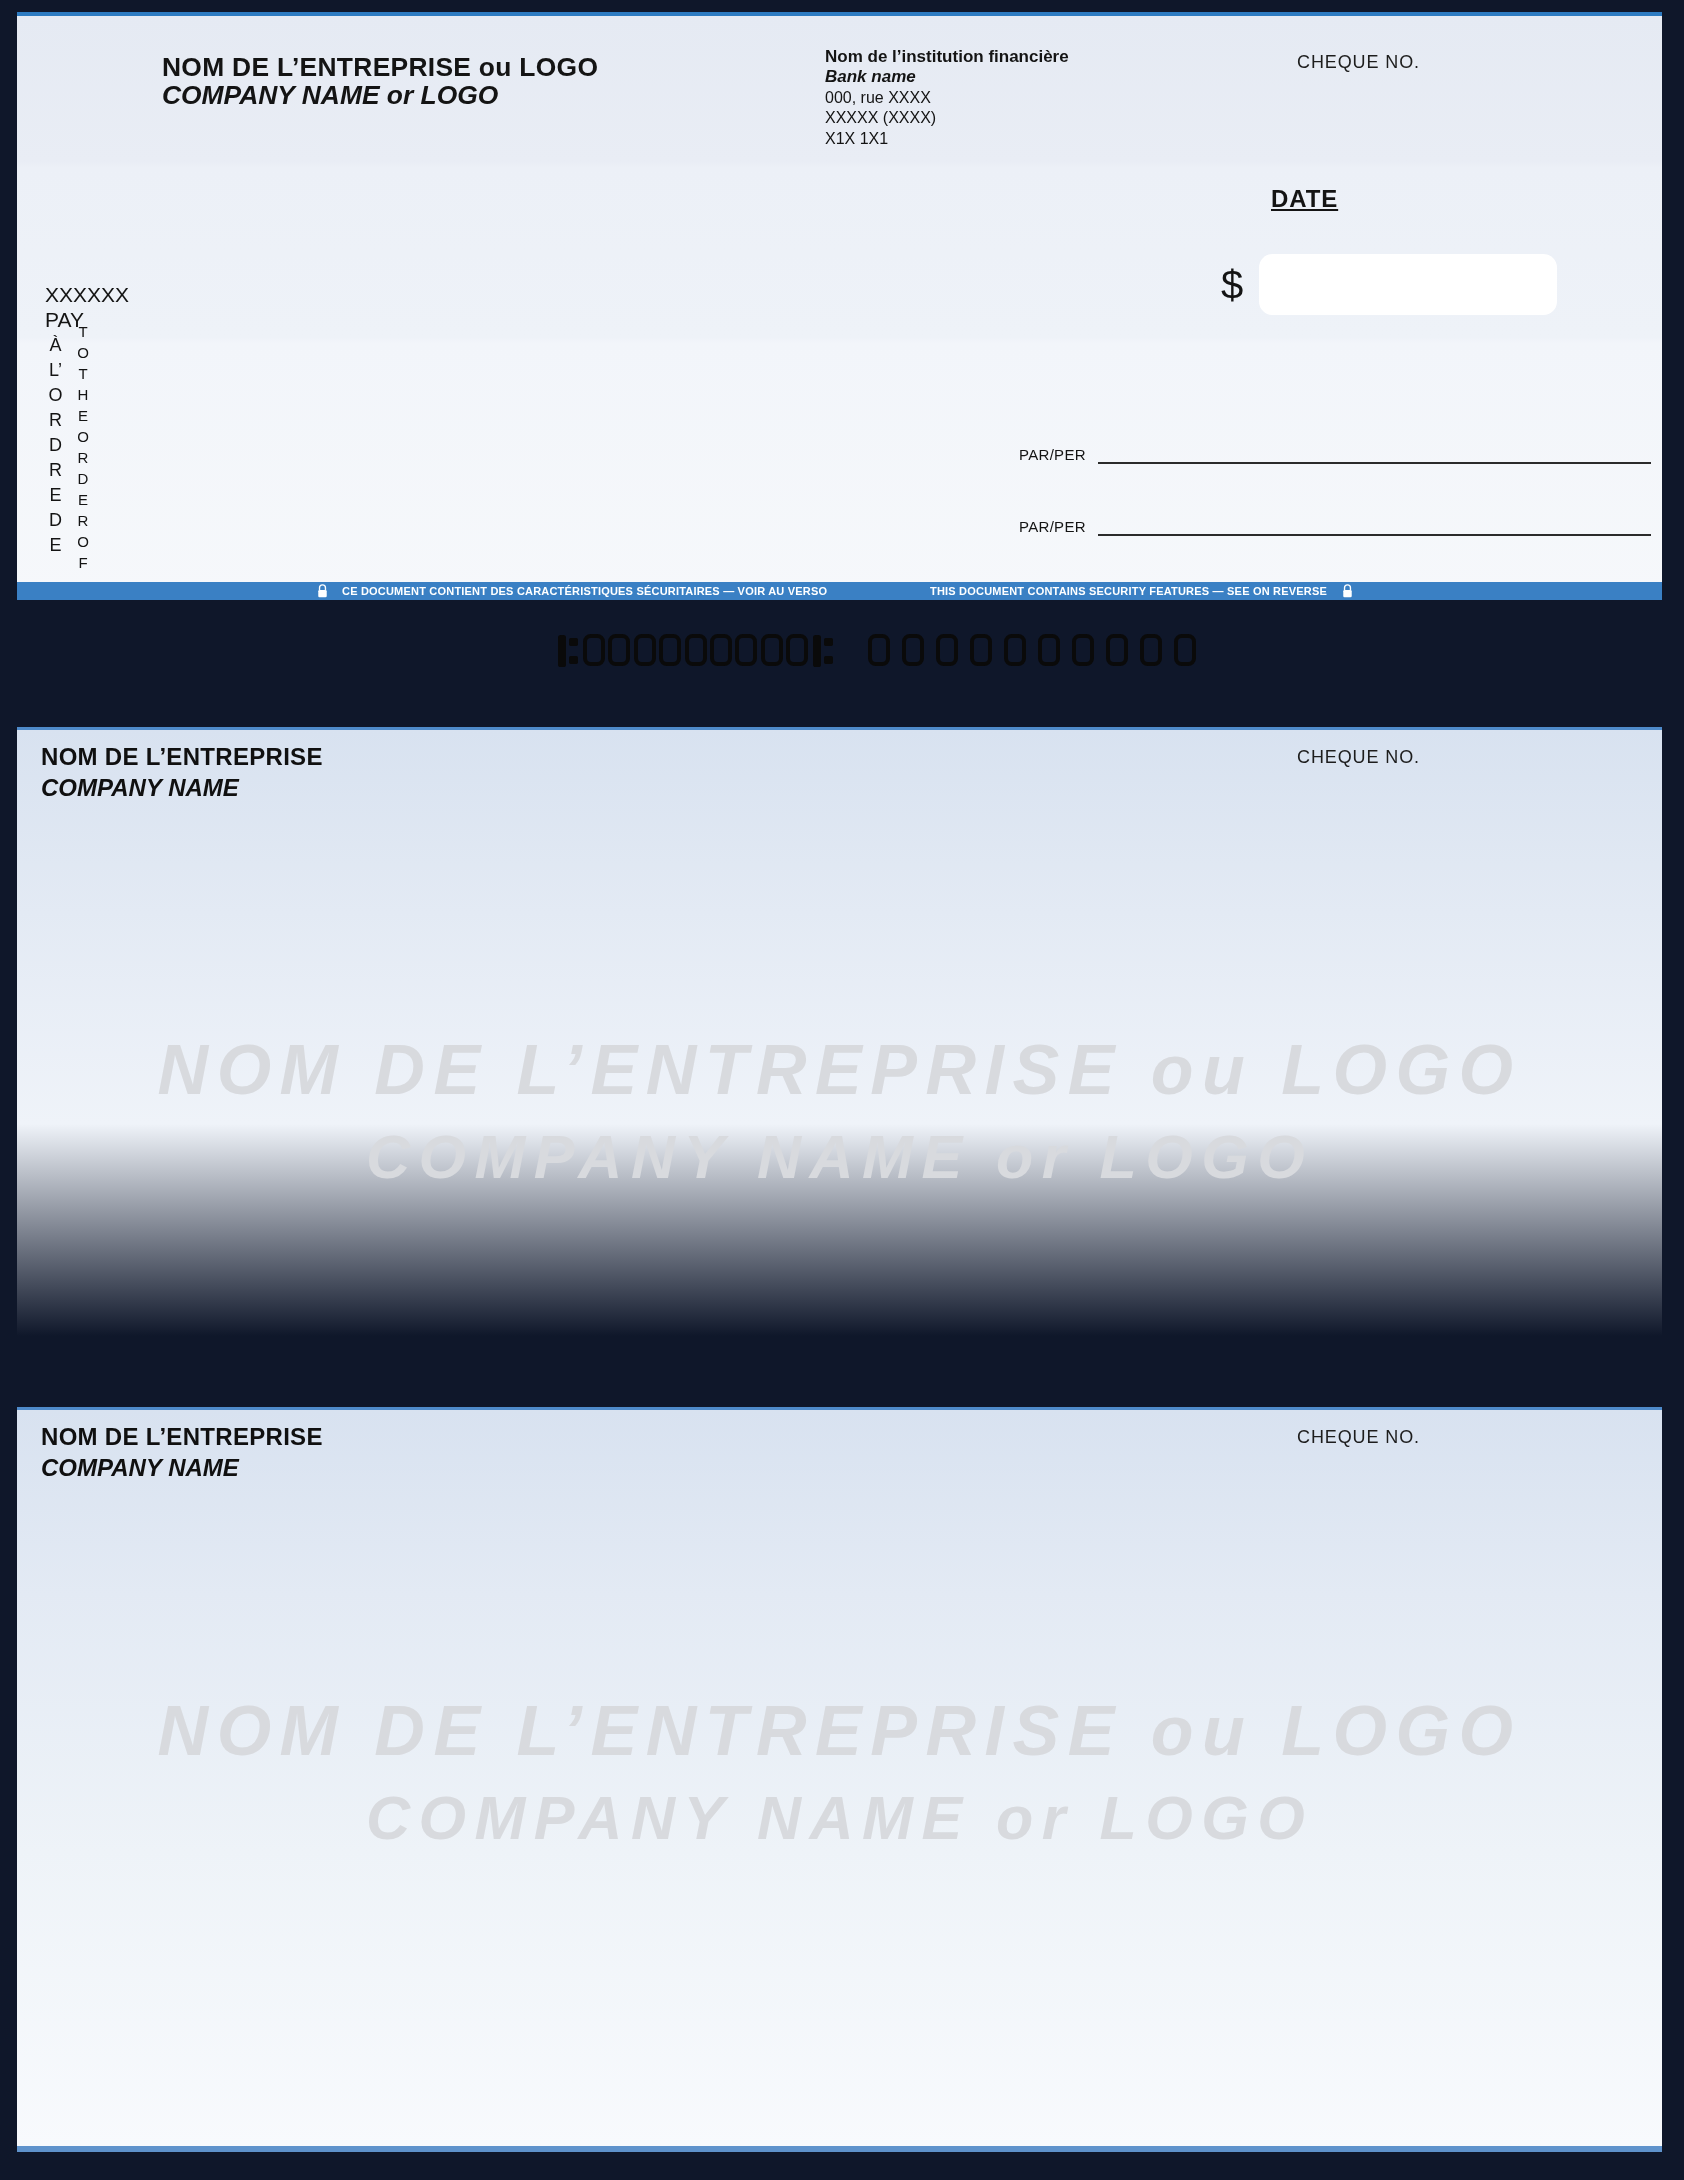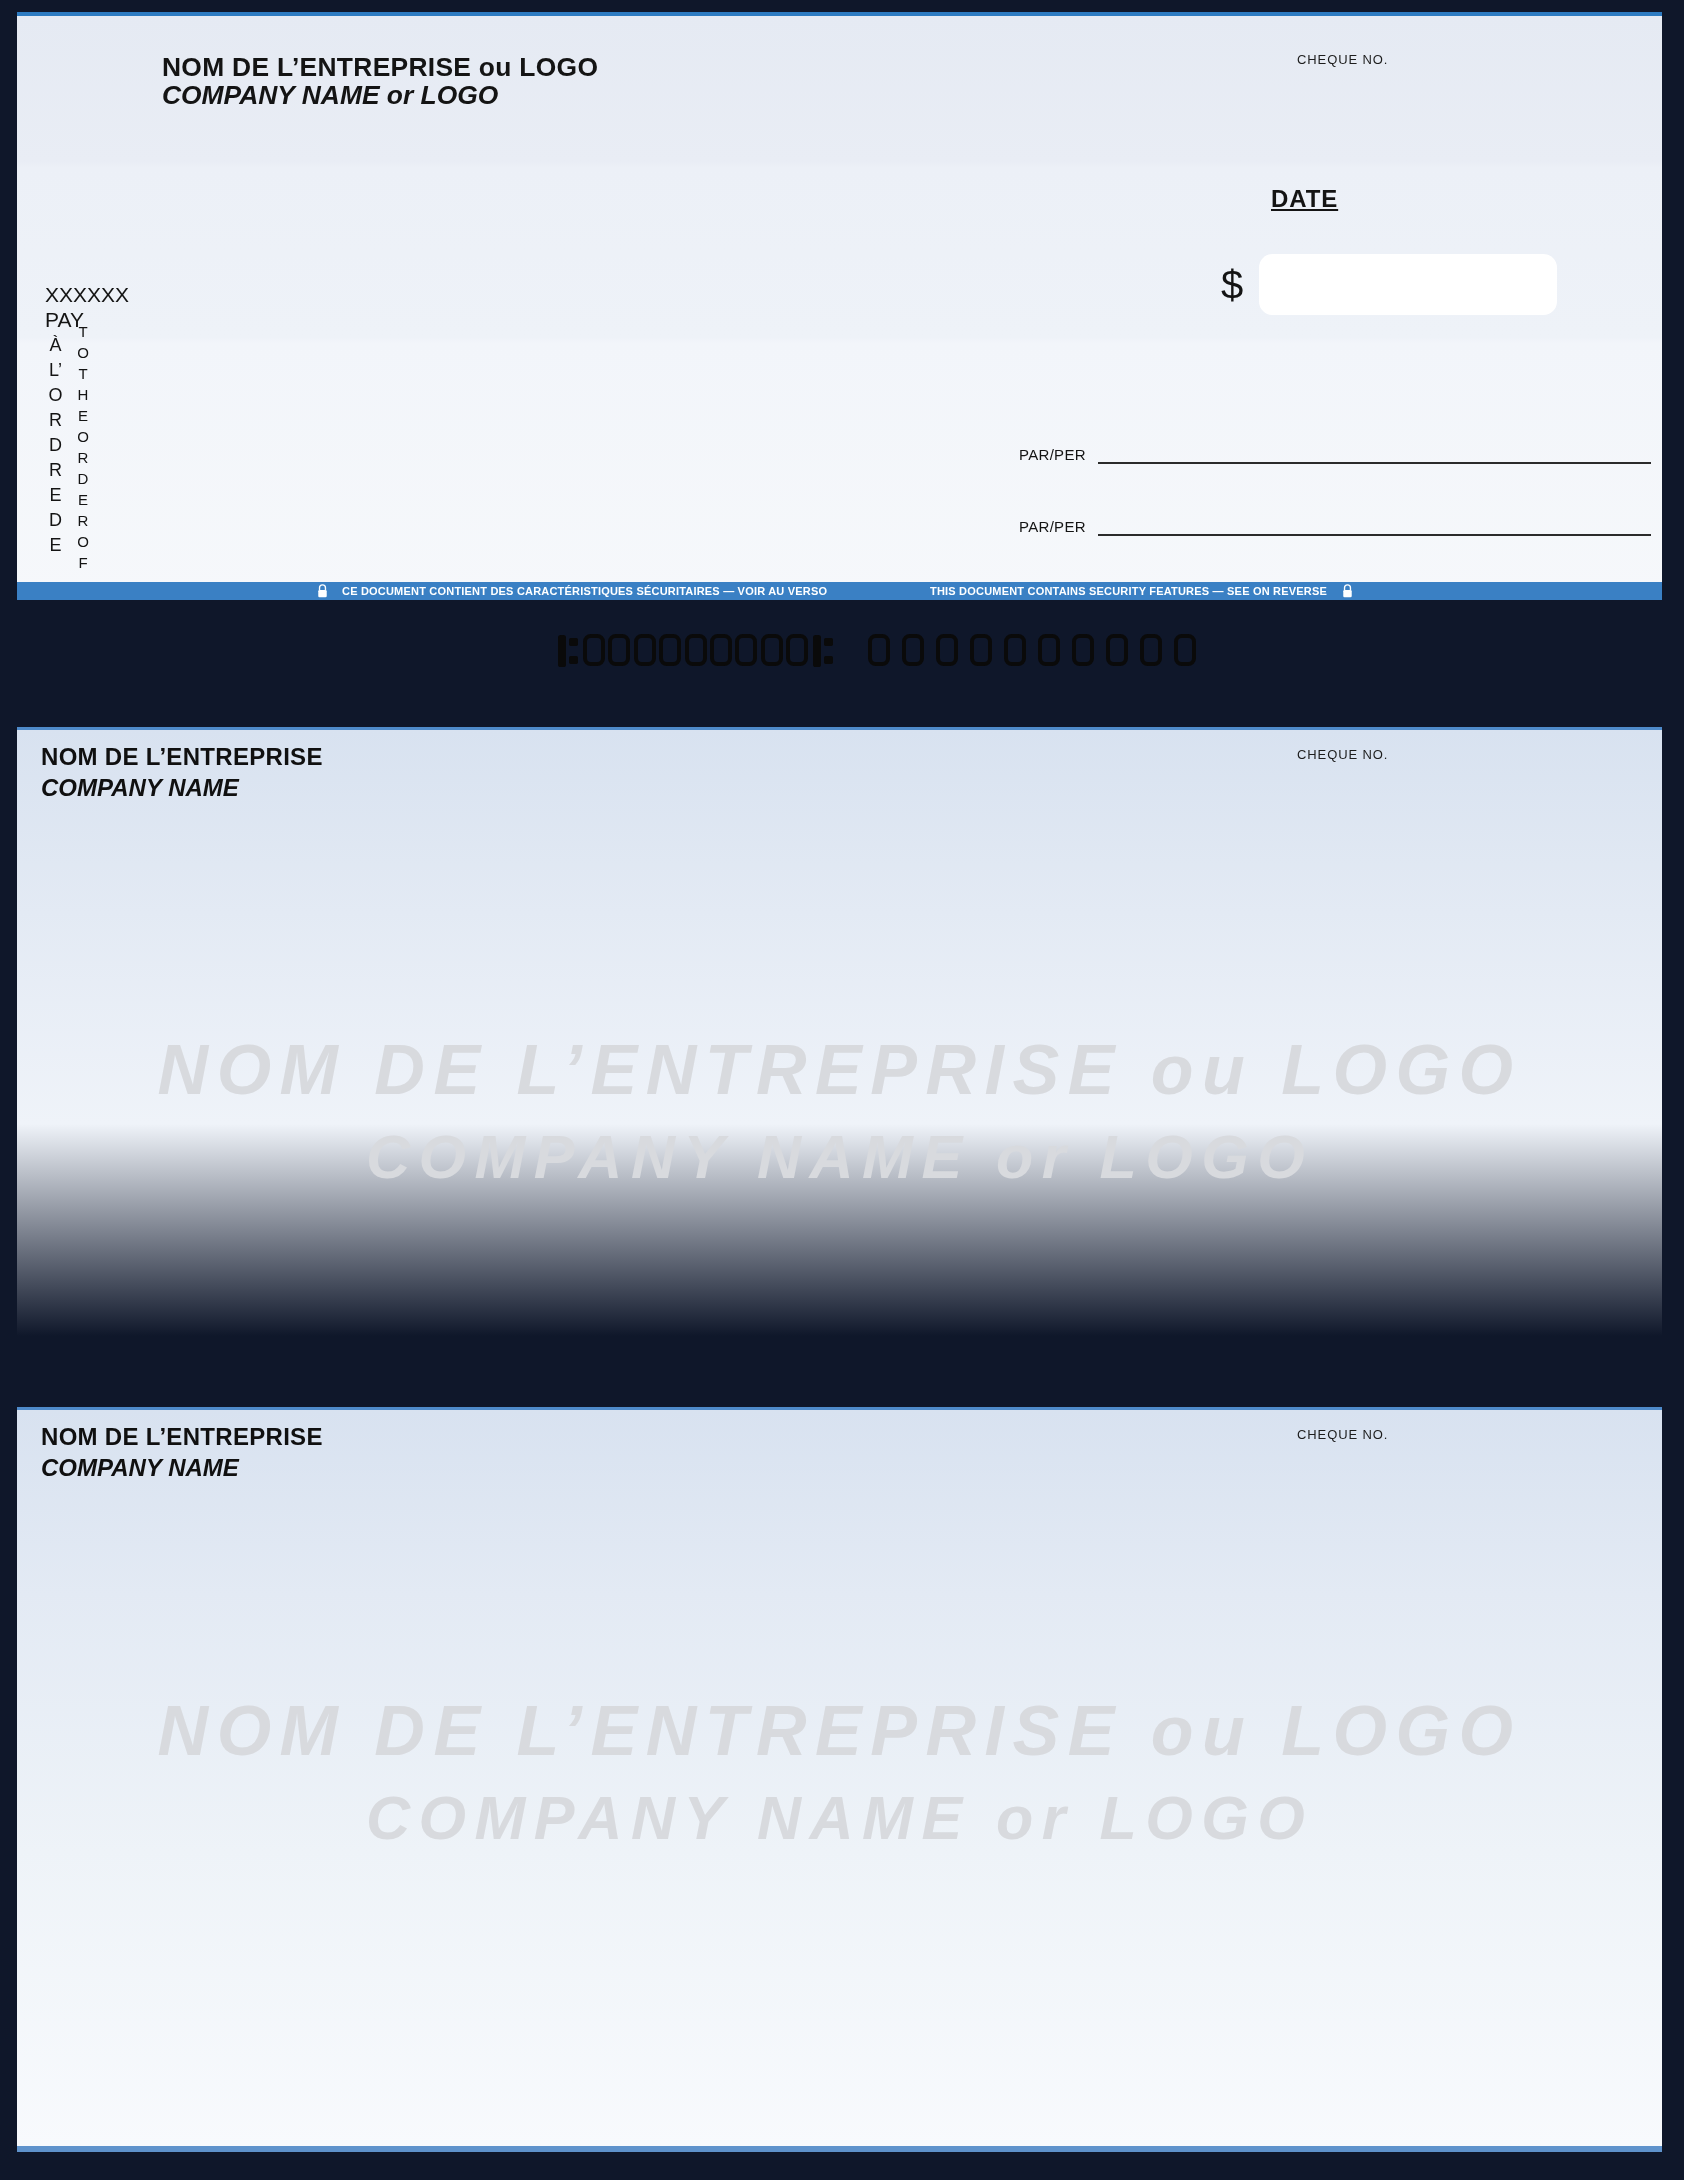--- a/index.html
+++ b/index.html
@@ -25,21 +25,21 @@
   .company .fr { font-size: 26.4px; font-weight: bold; line-height: 28px; letter-spacing: 0.3px; }
   .company .en { font-size: 26.4px; font-weight: bold; font-style: italic; line-height: 28px; }
   .company .addr { font-size: 24px; font-weight: normal; line-height: 34px; }
   .company .addr.first { margin-top: 12px; }
 
   .bank { position: absolute; left: 808px; top: 31px; font-size: 17px; line-height: 20.4px; }
   .bank .b  { font-weight: bold; }
   .bank .bi { font-weight: bold; font-style: italic; }
   .bank .r  { font-weight: normal; font-size: 16px; }
 
-  .chqno { font-size: 13px; letter-spacing: 0.9px; color: #1d1d1d; }
+  .chqno { font-size: 18px; letter-spacing: 0.9px; color: #1d1d1d; }
   .cheque .chqno { position: absolute; left: 1280px; top: 36px; }
   .date { position: absolute; left: 1254px; top: 169px; font-size: 24px; font-weight: bold; letter-spacing: 0.9px; text-decoration: underline; }
 
   .payee { position: absolute; left: 28px; top: 266px; font-size: 21px; line-height: 25px; }
   .vcol { position: absolute; white-space: pre-line; text-align: center; }
   .vcol.fr { left: 25.6px; top: 317px; width: 25.6px; font-size: 18px; line-height: 25px; }
   .vcol.en { left: 55px; top: 305px; width: 22px; font-size: 15px; line-height: 21px; }
 
   .dollar { position: absolute; left: 1204px; top: 247px; font-size: 40px; }
   .amount-box {
@@ -112,20 +112,27 @@
 
 <div class="page">
 
   <section class="cheque">
 
     <div class="company">
       <span class="fr" style="display:block">NOM DE L’ENTREPRISE ou LOGO</span>
       <span class="en" style="display:block">COMPANY NAME or LOGO</span>
     </div>
 
+    <div class="bank">
+      <span class="b" style="display:block">Nom de l’institution financière</span>
+      <span class="bi" style="display:block">Bank name</span>
+      <span class="r" style="display:block">000, rue XXXX</span>
+      <span class="r" style="display:block">XXXXX (XXXX)</span>
+      <span class="r" style="display:block">X1X 1X1</span>
+    </div>
 
     <span class="chqno">CHEQUE NO.</span>
     <span class="date">DATE</span>
 
     <div class="payee">
       <span style="display:block">XXXXXX</span>
       <span style="display:block">PAY</span>
     </div>
     <div class="vcol fr">À
 L’

